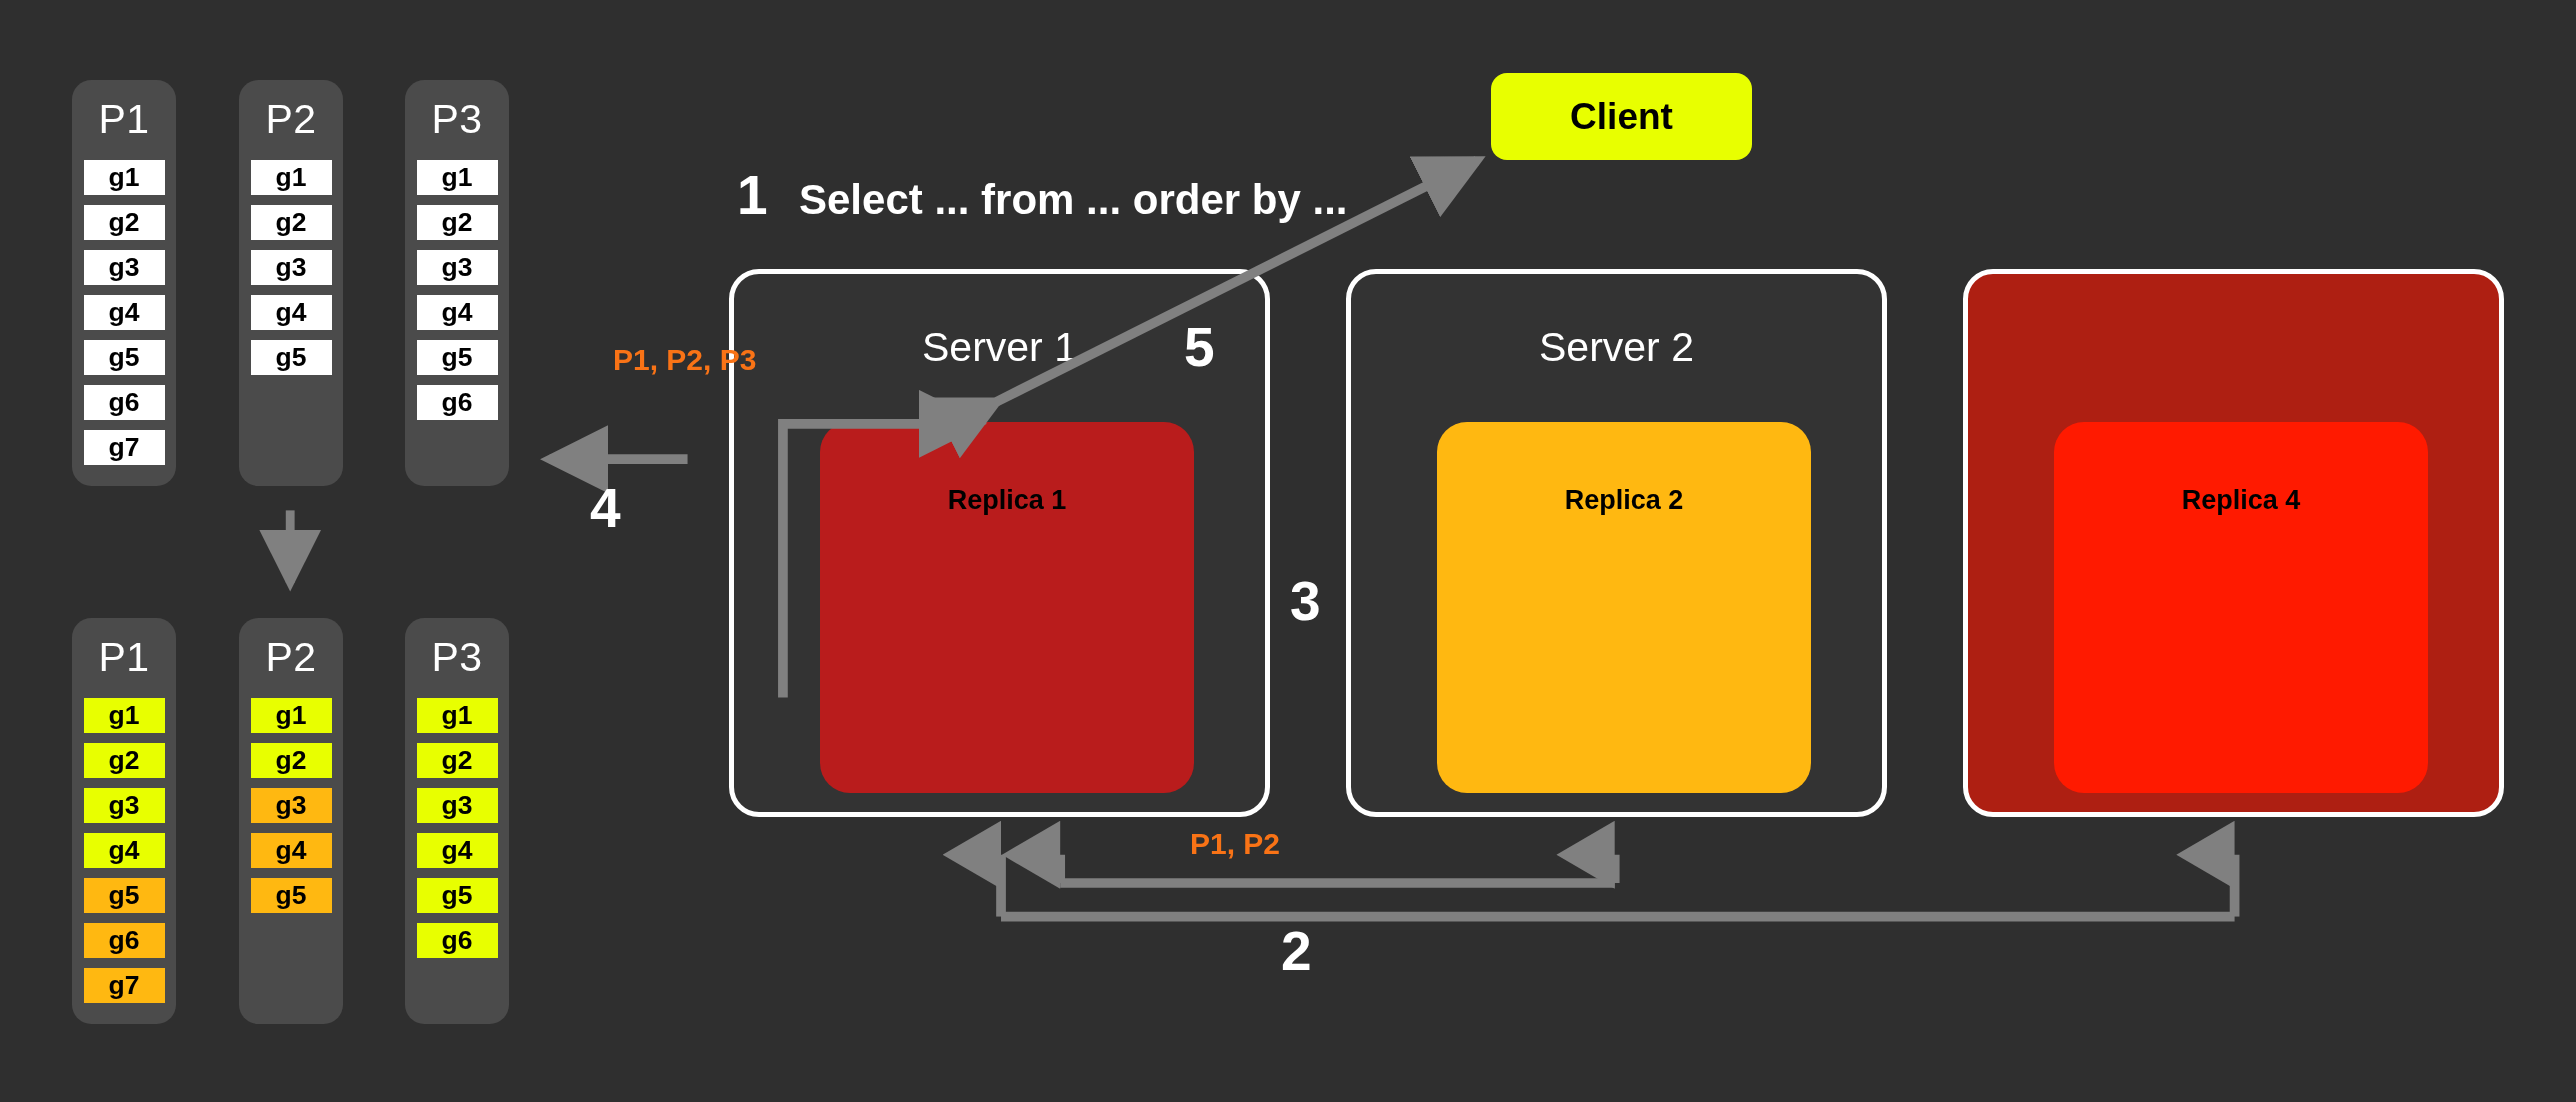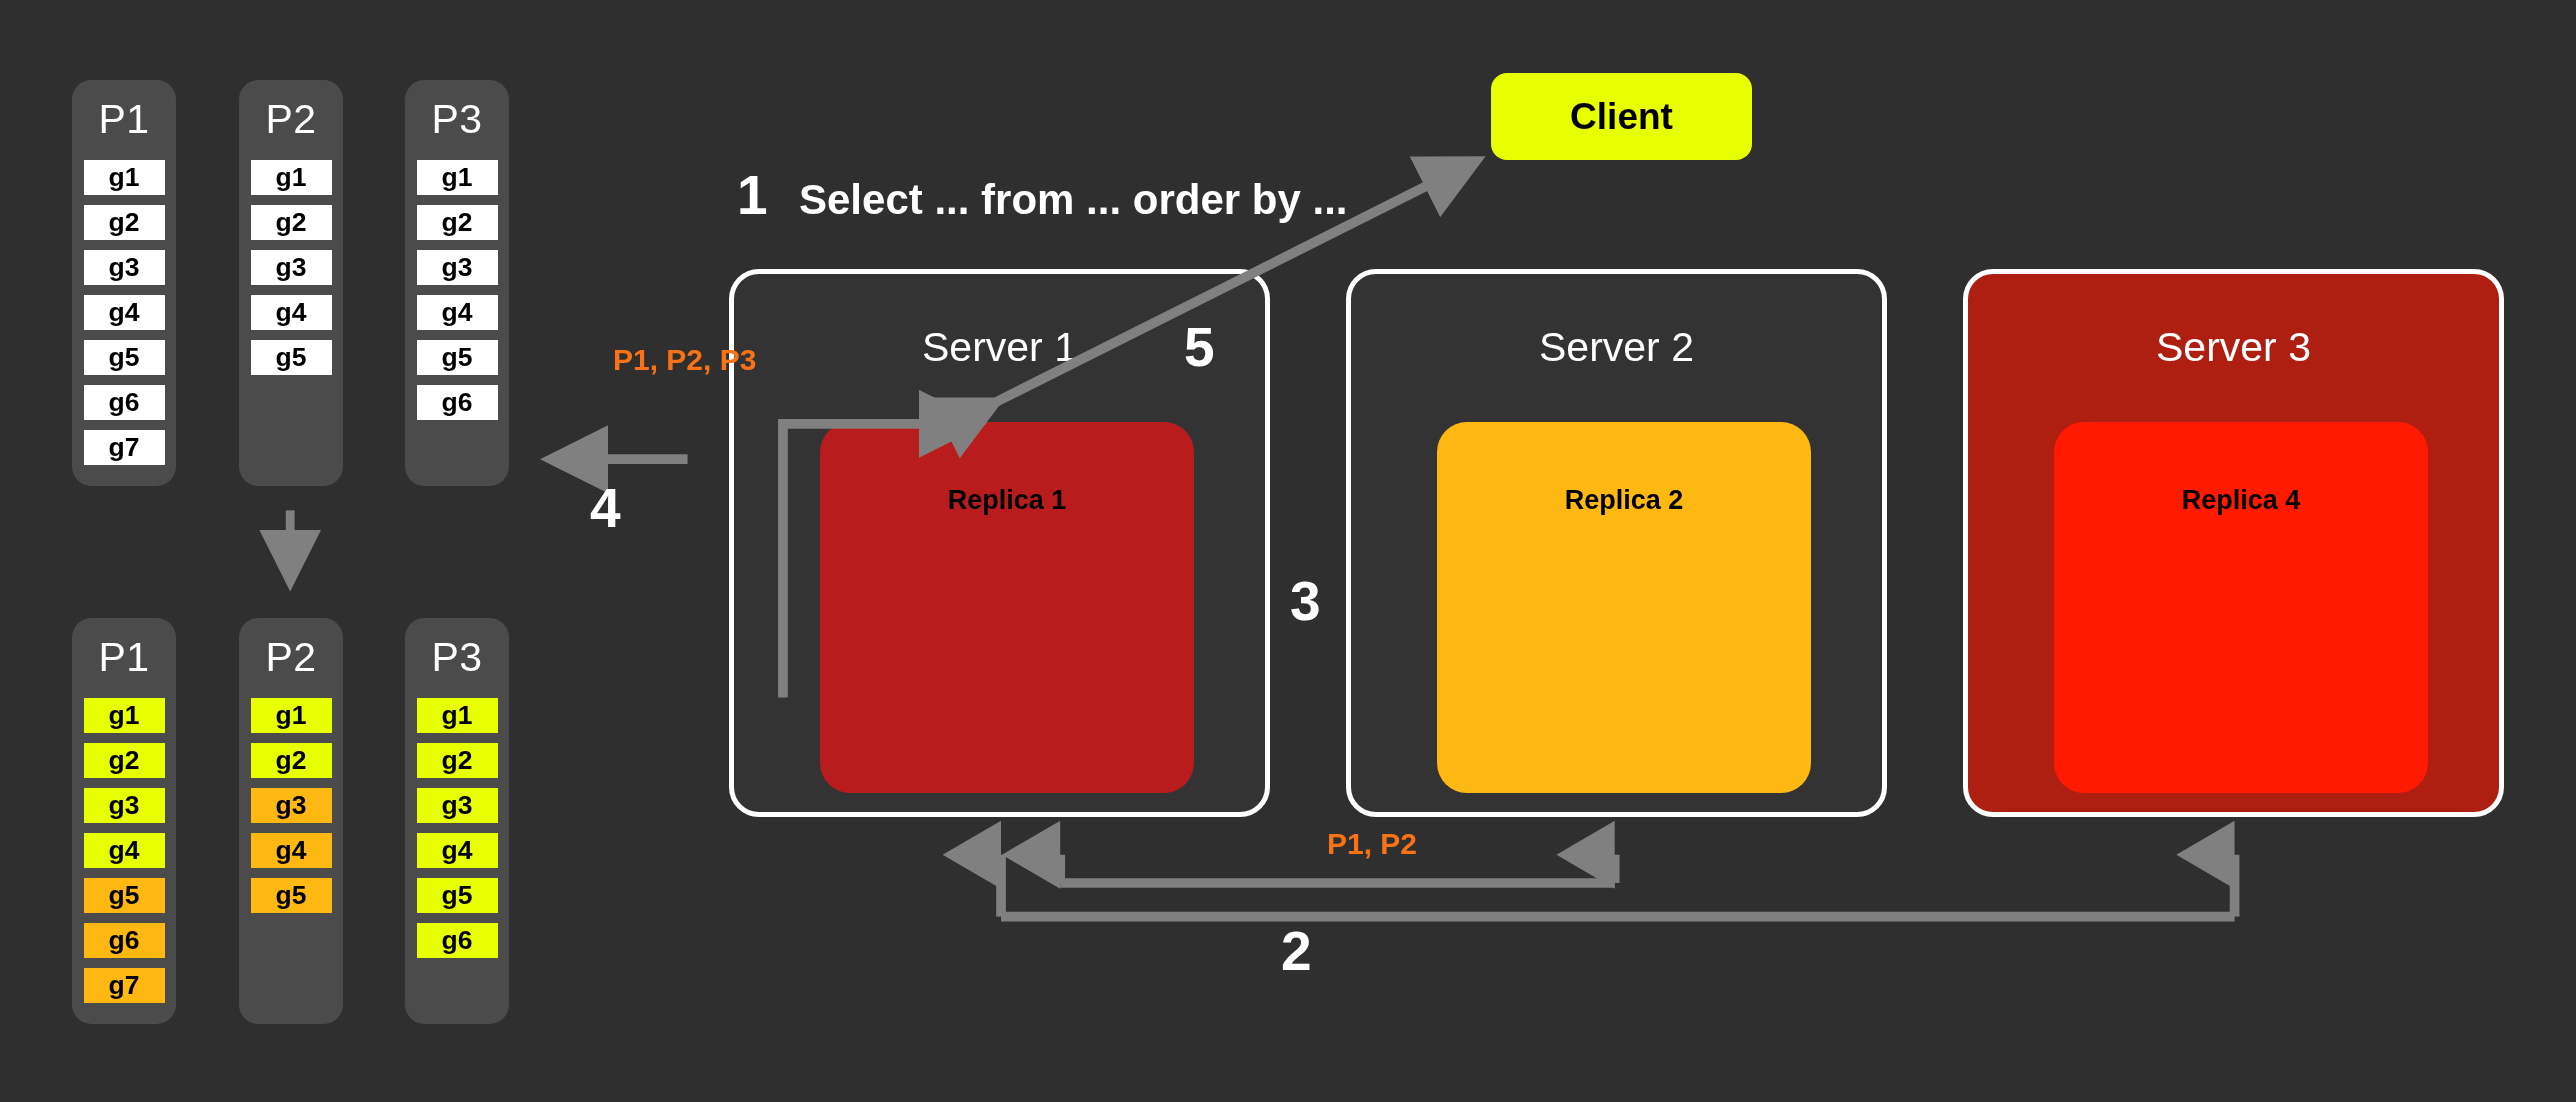--- a/index.html
+++ b/index.html
@@ -216,21 +216,20 @@
   </div>
 
   <div class="server-box" style="left:1346px; top:269px; width:541px; height:548px;">
     <div class="server-title" style="top:53px;">Server 2</div>
     <div class="replica-box" style="left:86px; top:148px; width:374px; height:371px; background:#ffb811;">
       <div class="replica-label" style="top:65px;">Replica 2</div>
     </div>
   </div>
 
   <div class="server-box failed" style="left:1963px; top:269px; width:541px; height:548px;">
-    <div class="server-title" style="top:53px;">Server 3</div>
     <div class="replica-box" style="left:86px; top:148px; width:374px; height:371px; background:#ff1a00;">
       <div class="replica-label" style="top:65px;">Replica 4</div>
     </div>
   </div>
 
   <svg class="overlay" viewBox="0 0 2916 1248" xmlns="http://www.w3.org/2000/svg">
     <defs>
       <marker id="arrowUp" markerWidth="7" markerHeight="7" refX="3.5" refY="6" orient="auto" markerUnits="strokeWidth">
         <path d="M 3.5 0 L 7 6 L 0 6 Z" fill="#808080"></path>
       </marker>
@@ -272,18 +271,18 @@
   <div class="query-text" style="left:799px; top:179px;">Select ... from ... order by ...</div>
 
   <div class="edge-label" style="left:613px; top:345px;">P1, P2, P3</div>
 
   <div class="step-num" style="left:590px; top:481px; font-size:55px;">4</div>
 
   <div class="step-num" style="left:1184px; top:320px; font-size:55px;">5</div>
 
   <div class="step-num" style="left:1290px; top:574px; font-size:55px;">3</div>
 
-  <div class="edge-label" style="left:1327px; top:829px;">P1, P2</div>
+  <div class="edge-label" style="left:1190px; top:829px;">P1, P2</div>
 
   <div class="step-num" style="left:1281px; top:924px; font-size:55px;">2</div>
 
 </div>
 
 
 </body></html>

